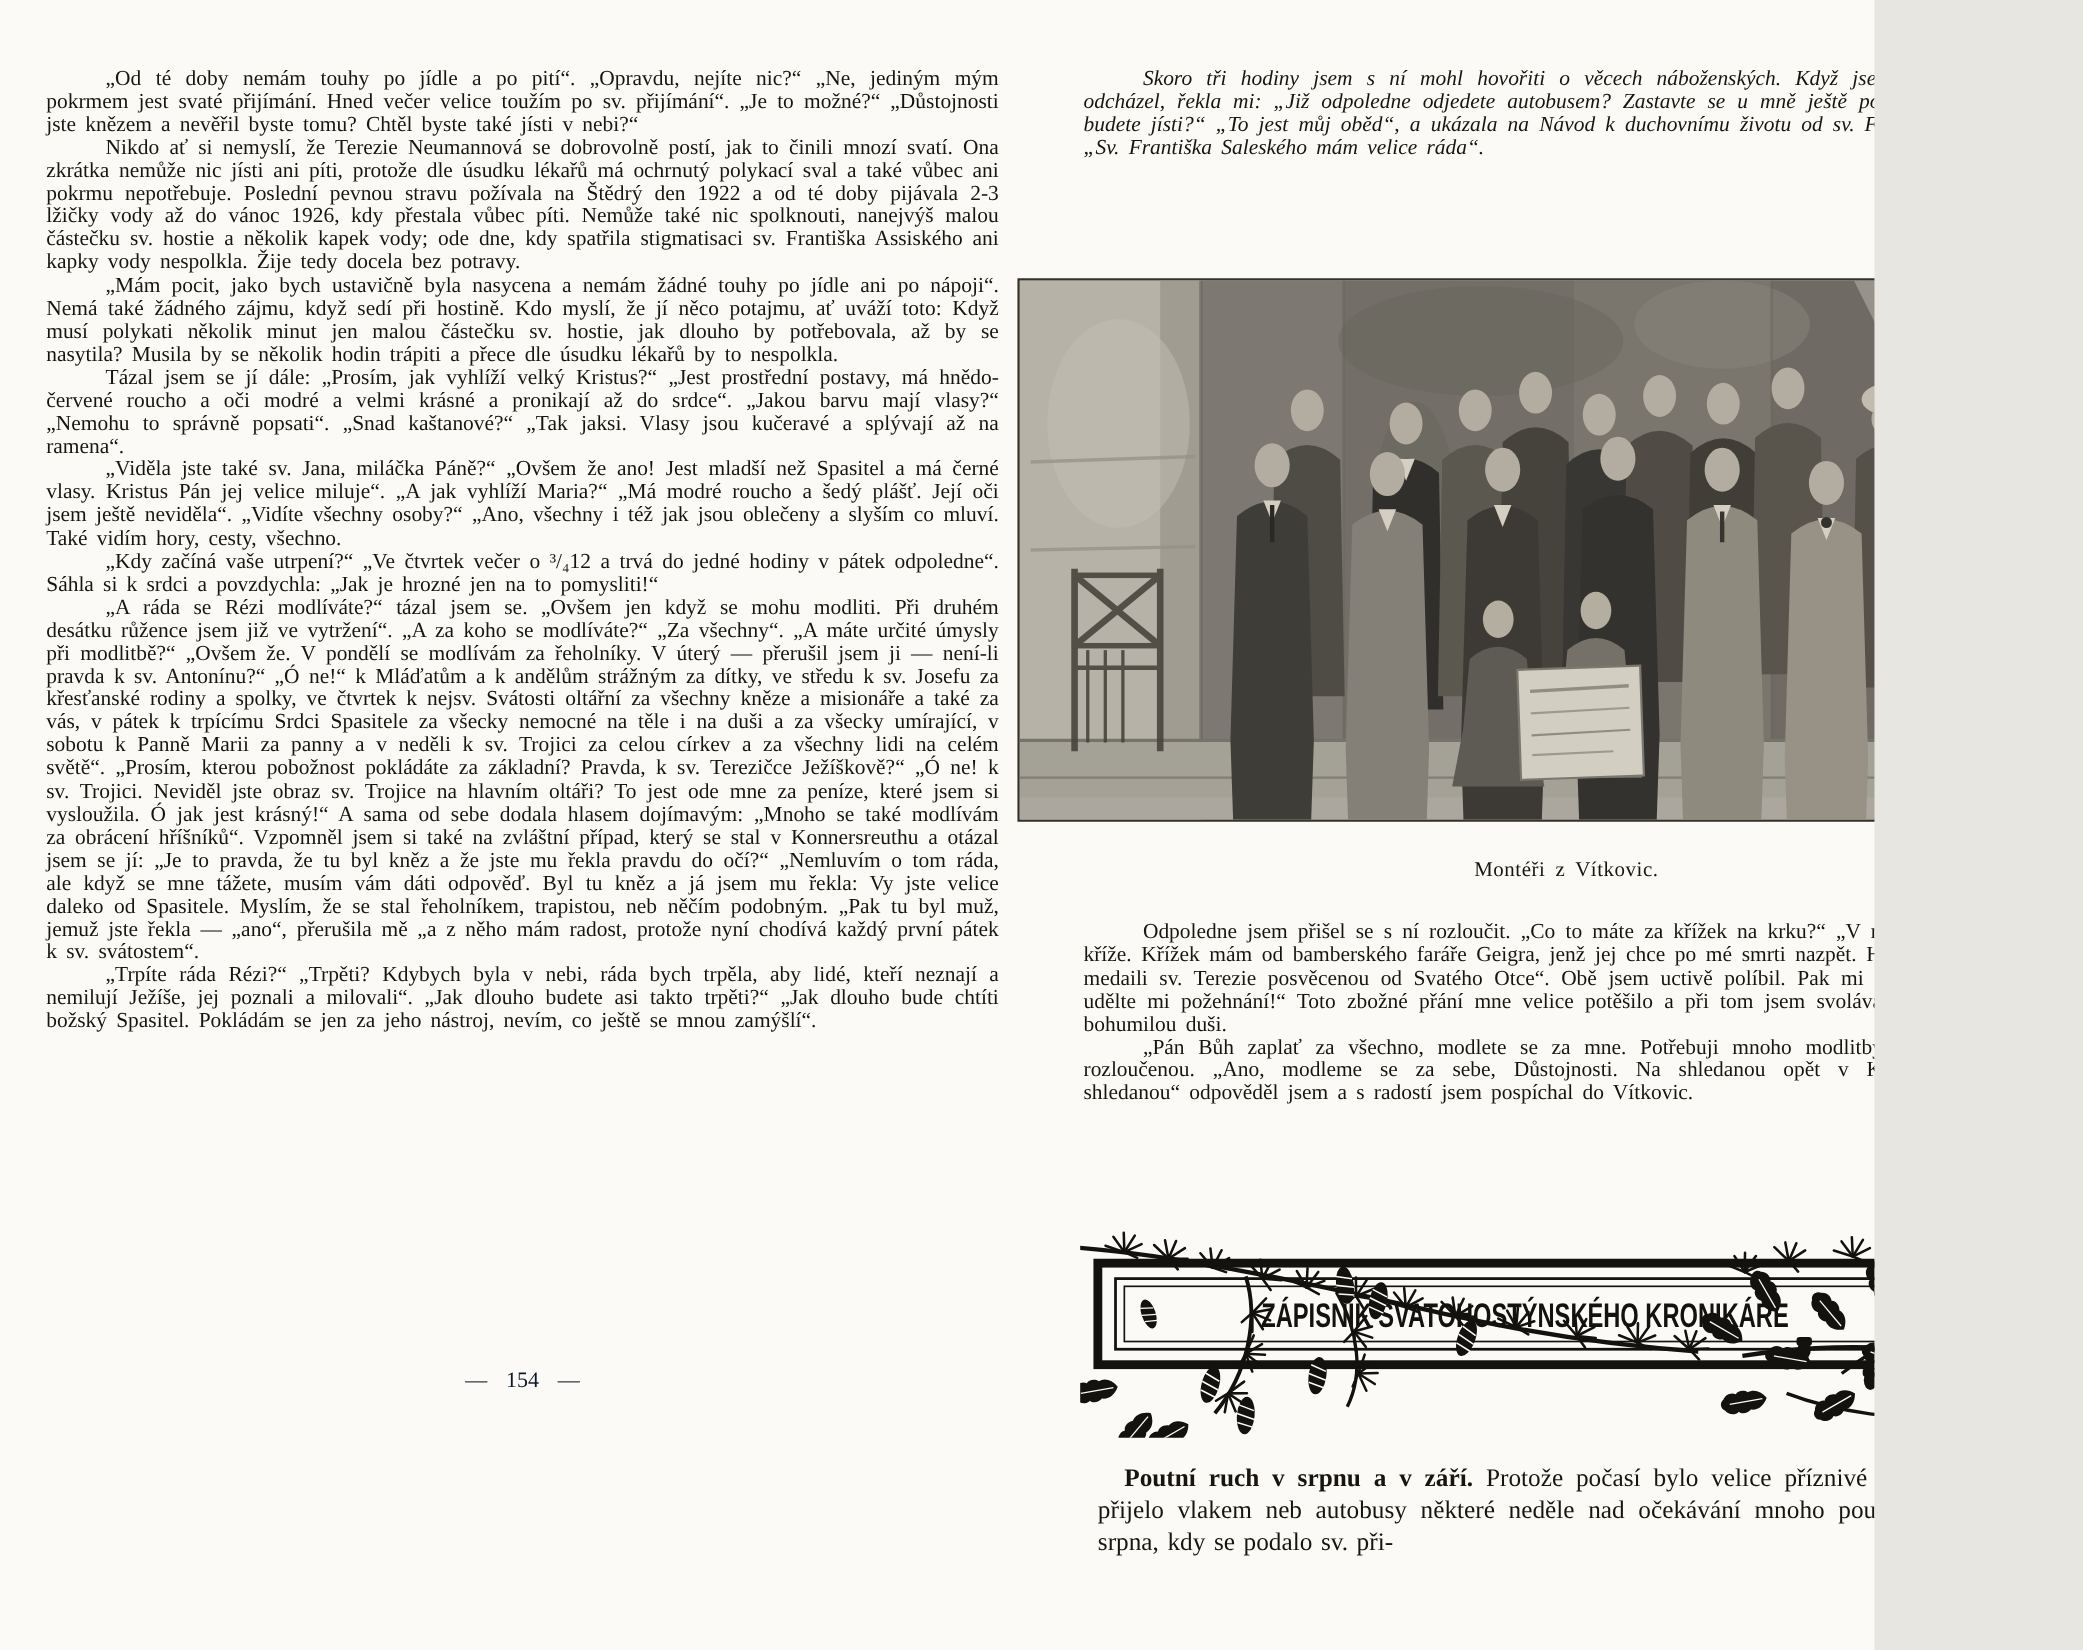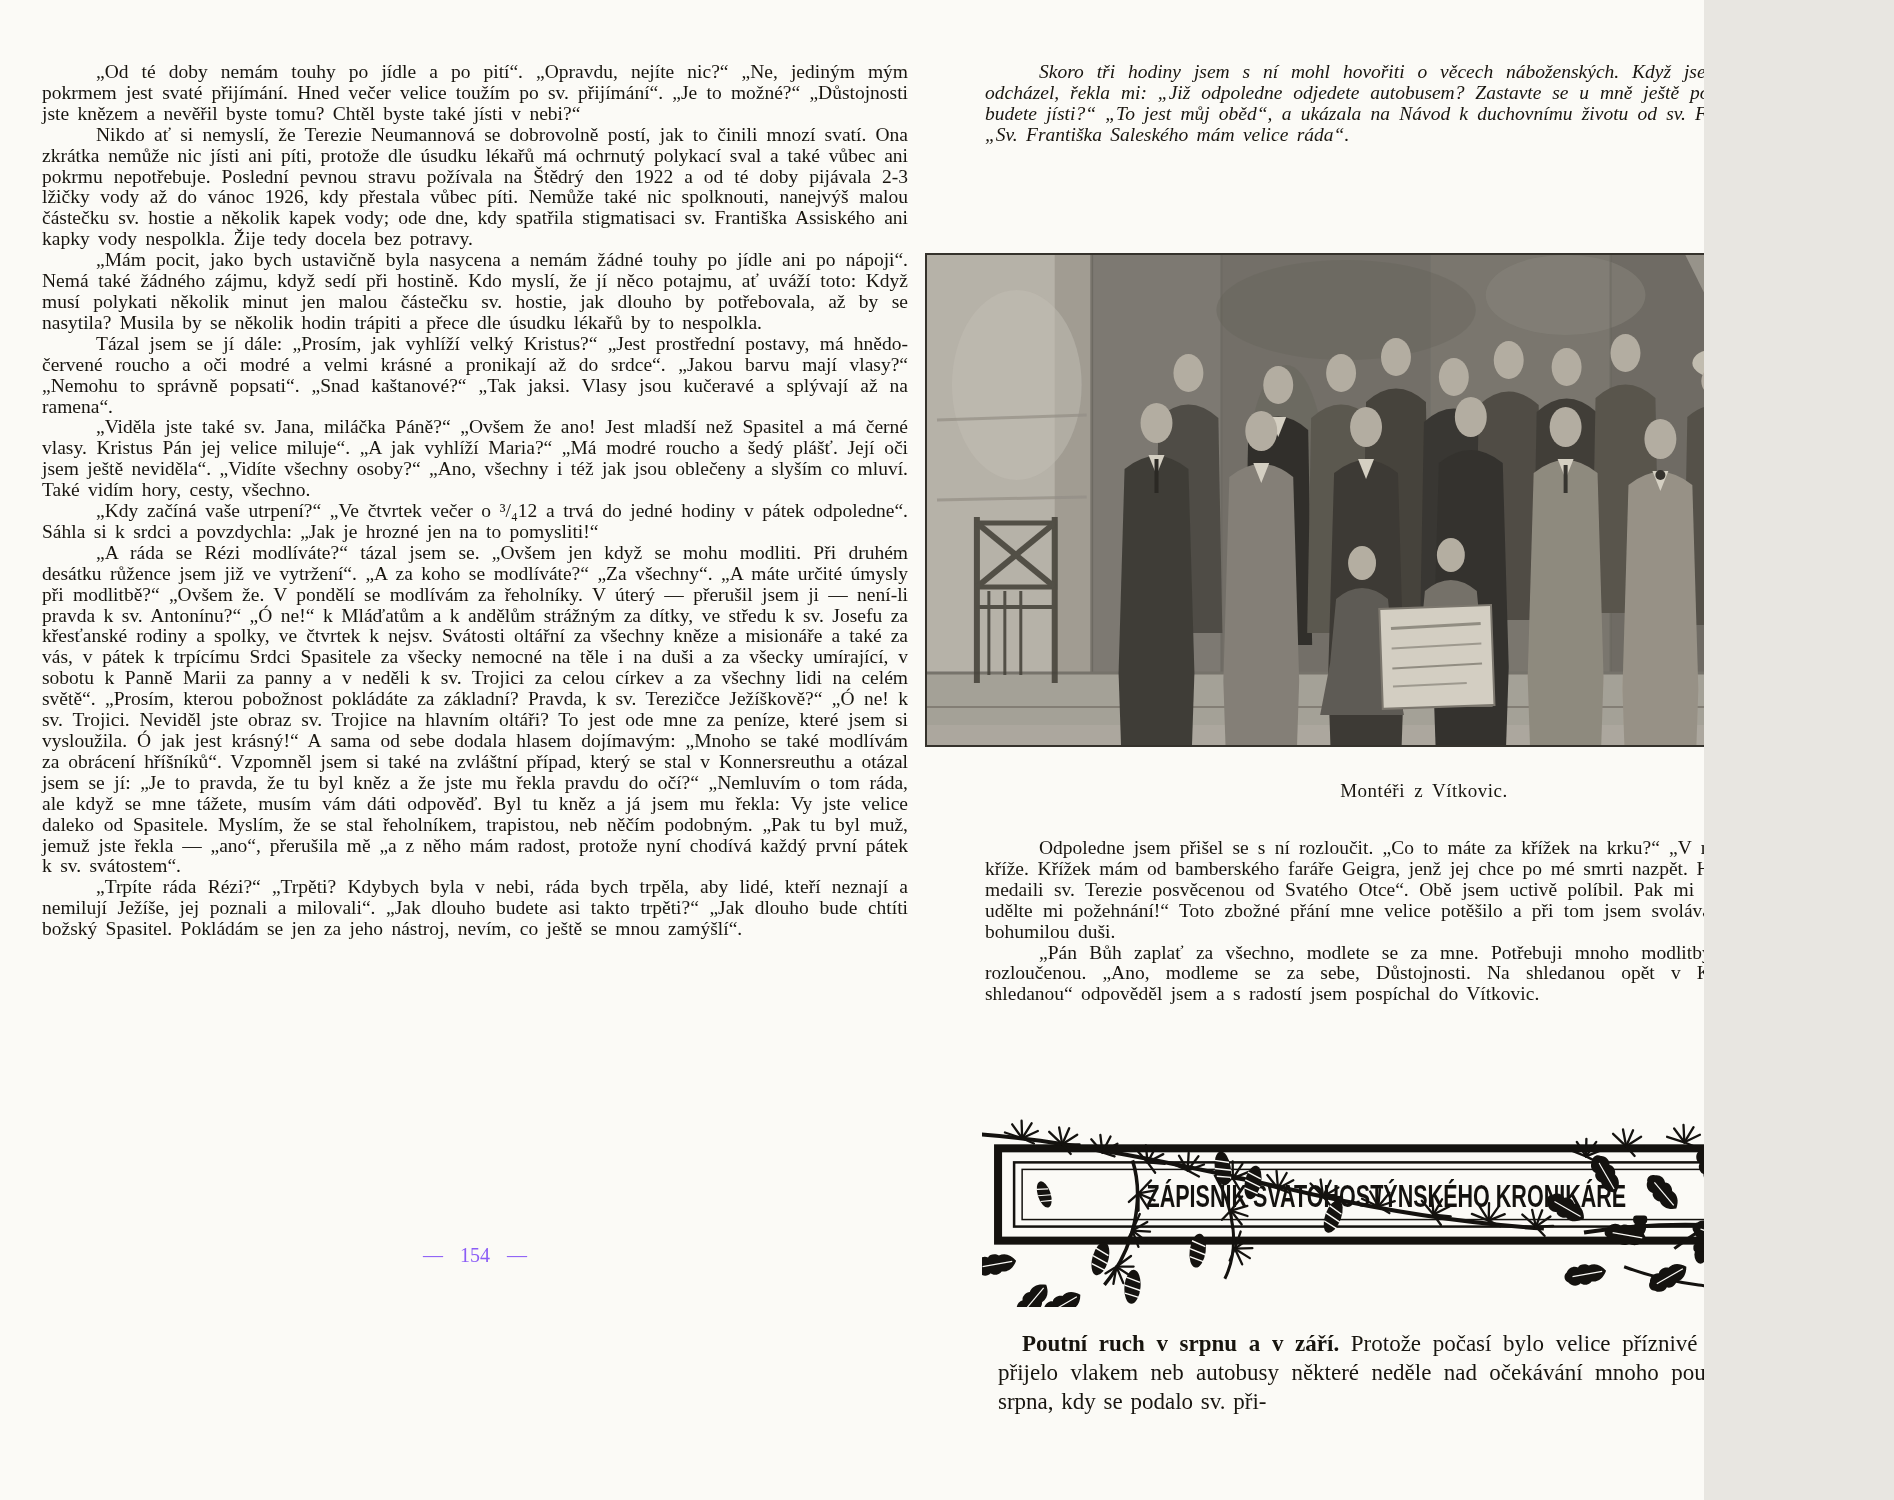--- a/index.html
+++ b/index.html
@@ -40,21 +40,21 @@
     position:absolute;left:998px;top:1330px;width:878px;
     display:flex;gap:38px;
   }
   .news .ncol{flex:1;}
   .news p{
     margin:0;font-size:23px;line-height:28.8px;text-align:justify;word-spacing:2px;
   }
   .news .ncol-left p{text-indent:24px;}
   .page-number{
     position:absolute;left:42px;top:1244px;width:866px;
-    text-align:center;font-size:20px;word-spacing:12px;color:#8b5cf6;
+    text-align:center;font-size:20px;word-spacing:12px;color:#0f172a;
   }
 </style>
 </head>
 <body>
 
 <div class="page">
 
   <div class="col left-col body-text">
     <p>„Od té doby nemám touhy po jídle a po pití“. „Opravdu, nejíte nic?“ „Ne, jediným mým pokrmem jest svaté přijímání. Hned večer velice toužím po sv. přijímání“. „Je to možné?“ „Důstojnosti jste knězem a nevěřil byste tomu? Chtěl byste také jísti v nebi?“</p>
     <p>Nikdo ať si nemyslí, že Terezie Neumannová se dobrovolně postí, jak to činili mnozí svatí. Ona zkrátka nemůže nic jísti ani píti, protože dle úsudku lékařů má ochrnutý polykací sval a také vůbec ani pokrmu nepotřebuje. Poslední pevnou stravu požívala na Štědrý den 1922 a od té doby pijávala 2-3 lžičky vody až do vánoc 1926, kdy přestala vůbec píti. Nemůže také nic spolknouti, nanejvýš malou částečku sv. hostie a několik kapek vody; ode dne, kdy spatřila stigmatisaci sv. Františka Assiského ani kapky vody nespolkla. Žije tedy docela bez potravy.</p>

